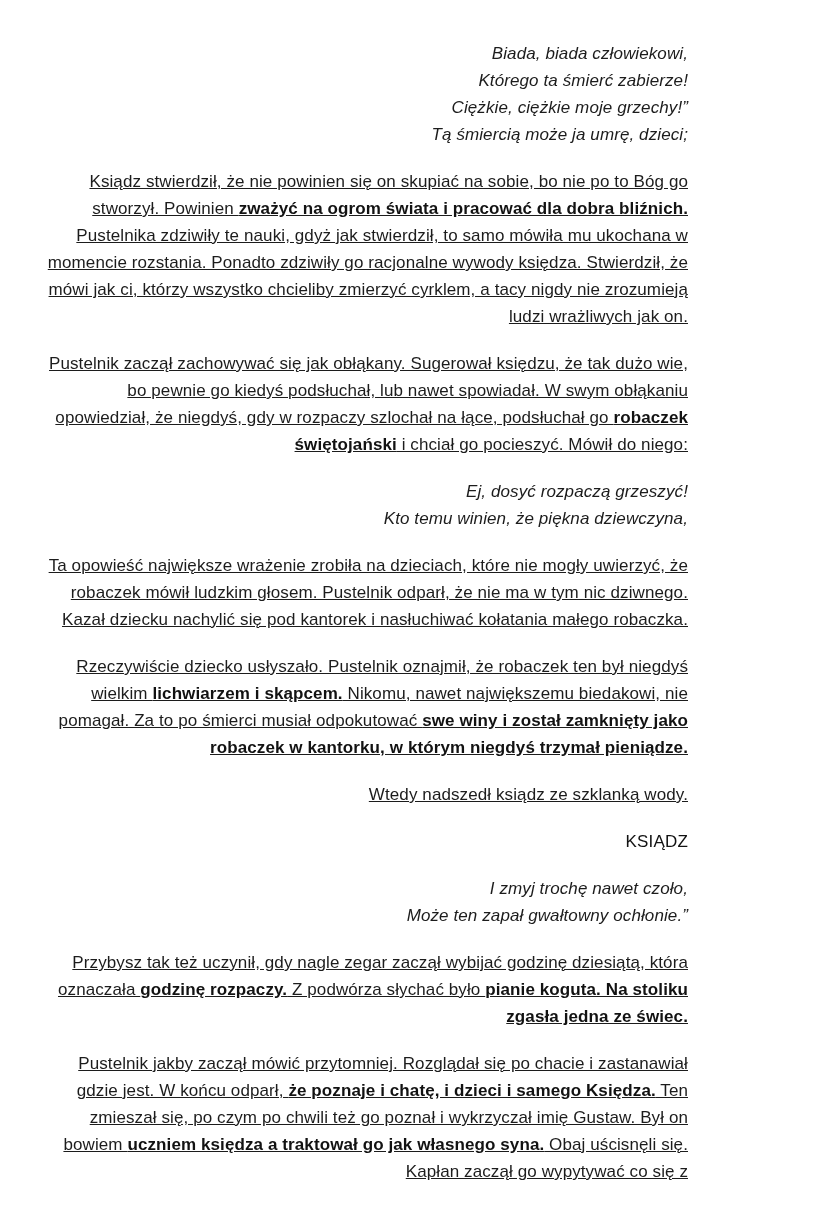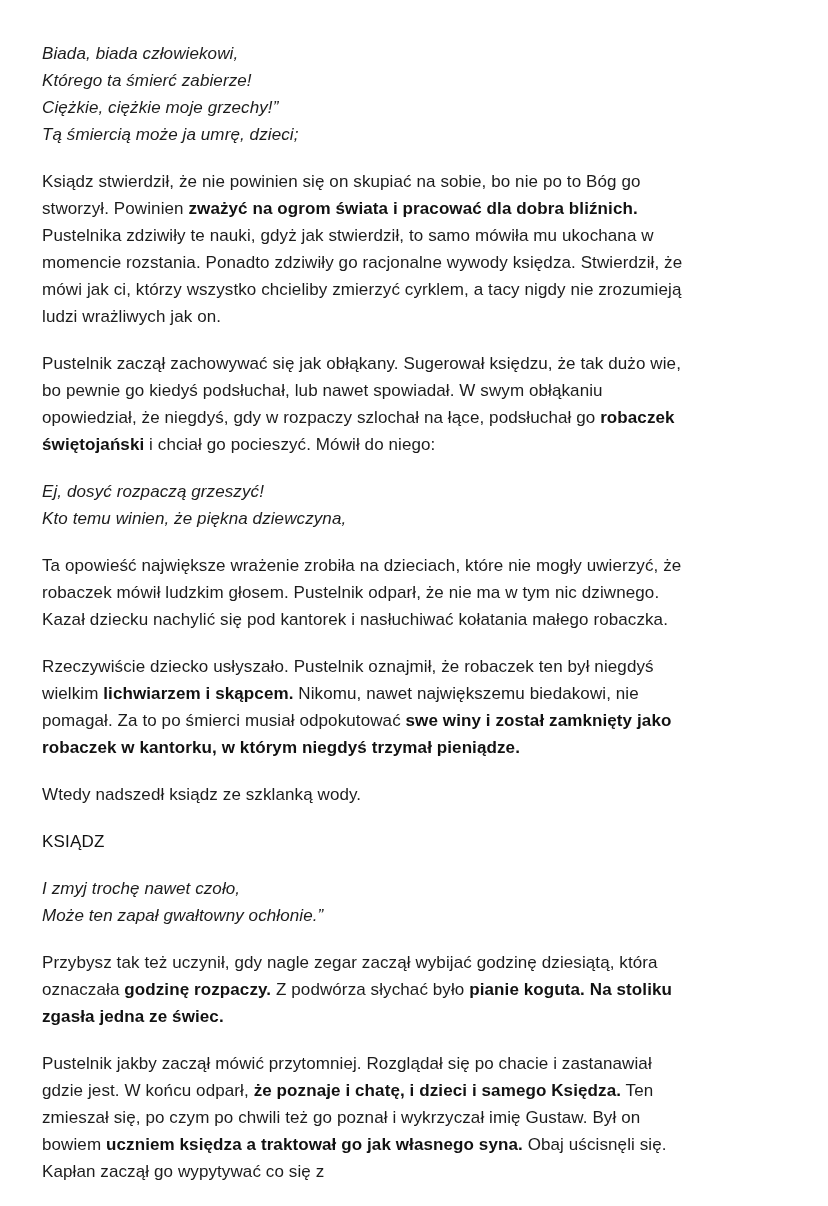--- a/index.html
+++ b/index.html
@@ -10,30 +10,32 @@
   .page {
     position: relative;
     width: 724px;
     height: 1206px;
     box-sizing: border-box;
     background: #ffffff;
     padding: 40px 36px 0 42px;
     overflow: hidden;
     font-family: "Liberation Sans", "DejaVu Sans", sans-serif;
     color: #1c1c1c;
+    text-align: right;
   }
   .doc-body {
     max-width: 750px;
   }
   .para {
     font-size: 17px;
     line-height: 27px;
     margin: 0 0 20px 0;
     font-weight: 400;
     letter-spacing: 0.1px;
+    text-decoration: underline;
   }
   .para strong {
     font-weight: 700;
     color: #121212;
   }
   .verse {
     font-size: 17px;
     line-height: 27px;
     font-style: italic;
     margin: 0 0 20px 0;

